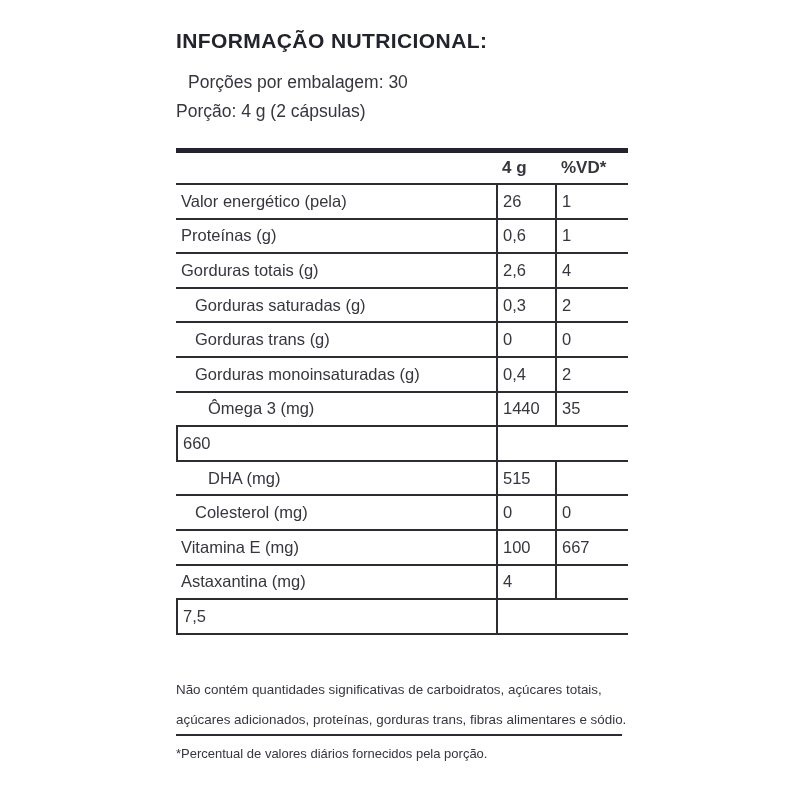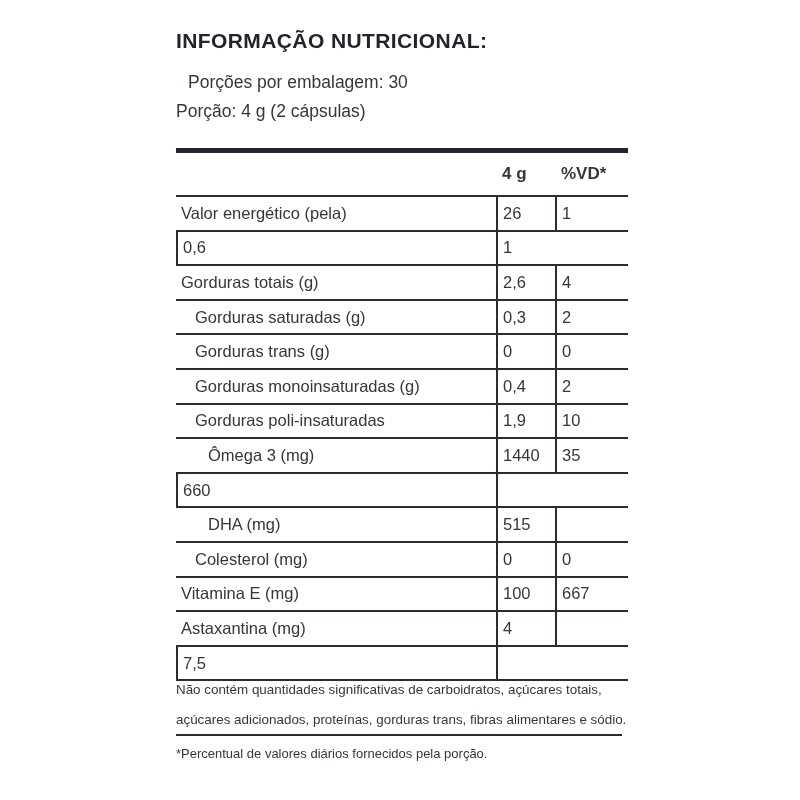--- a/index.html
+++ b/index.html
@@ -22,21 +22,21 @@
 
   .ntable {
     position:absolute; left:176px; top:148px; width:452px;
     border-top:5px solid var(--title);
     color:var(--text);
   }
   .hrow, .row {
     display:grid; grid-template-columns:320px 59px 73px;
     border-bottom:2px solid var(--line);
   }
-  .hrow { height:44px; }
+  .hrow { height:32px; }
   .row { height:34.6px; }
   .cell { display:flex; align-items:center; font-size:16.5px; }
   .hrow .cell { font-weight:bold; font-size:17px; }
   .hrow .c2, .hrow .c3 { padding-left:6px; }
   .row .c2, .row .c3 { border-left:2px solid var(--line); padding-left:5px; }
   .c1 { padding-left:5px; }
   .c1.ind1 { padding-left:19px; }
   .c1.ind2 { padding-left:32px; }
 
   .footnote-small {
@@ -69,20 +69,21 @@
       <div class="cell c3">%VD*</div>
     </div>
     <div id="rows-container">
     <div class="row">
       <div class="cell c1 ind0">Valor energético (pela)</div>
       <div class="cell c2">26</div>
       <div class="cell c3">1</div>
     </div>
 
     <div class="row">
+      <div class="cell c1 ind0">Proteínas (g)</div>
       <div class="cell c2">0,6</div>
       <div class="cell c3">1</div>
     </div>
 
     <div class="row">
       <div class="cell c1 ind0">Gorduras totais (g)</div>
       <div class="cell c2">2,6</div>
       <div class="cell c3">4</div>
     </div>
 
@@ -97,25 +98,20 @@
       <div class="cell c2">0</div>
       <div class="cell c3">0</div>
     </div>
 
     <div class="row">
       <div class="cell c1 ind1">Gorduras monoinsaturadas (g)</div>
       <div class="cell c2">0,4</div>
       <div class="cell c3">2</div>
     </div>
 
-    <div class="row">
-      <div class="cell c1 ind1">Gorduras poli-insaturadas</div>
-      <div class="cell c2">1,9</div>
-      <div class="cell c3">10</div>
-    </div>
 
     <div class="row">
       <div class="cell c1 ind2">Ômega 3 (mg)</div>
       <div class="cell c2">1440</div>
       <div class="cell c3">35</div>
     </div>
 
     <div class="row">
       <div class="cell c2">660</div>
       <div class="cell c3"></div>

